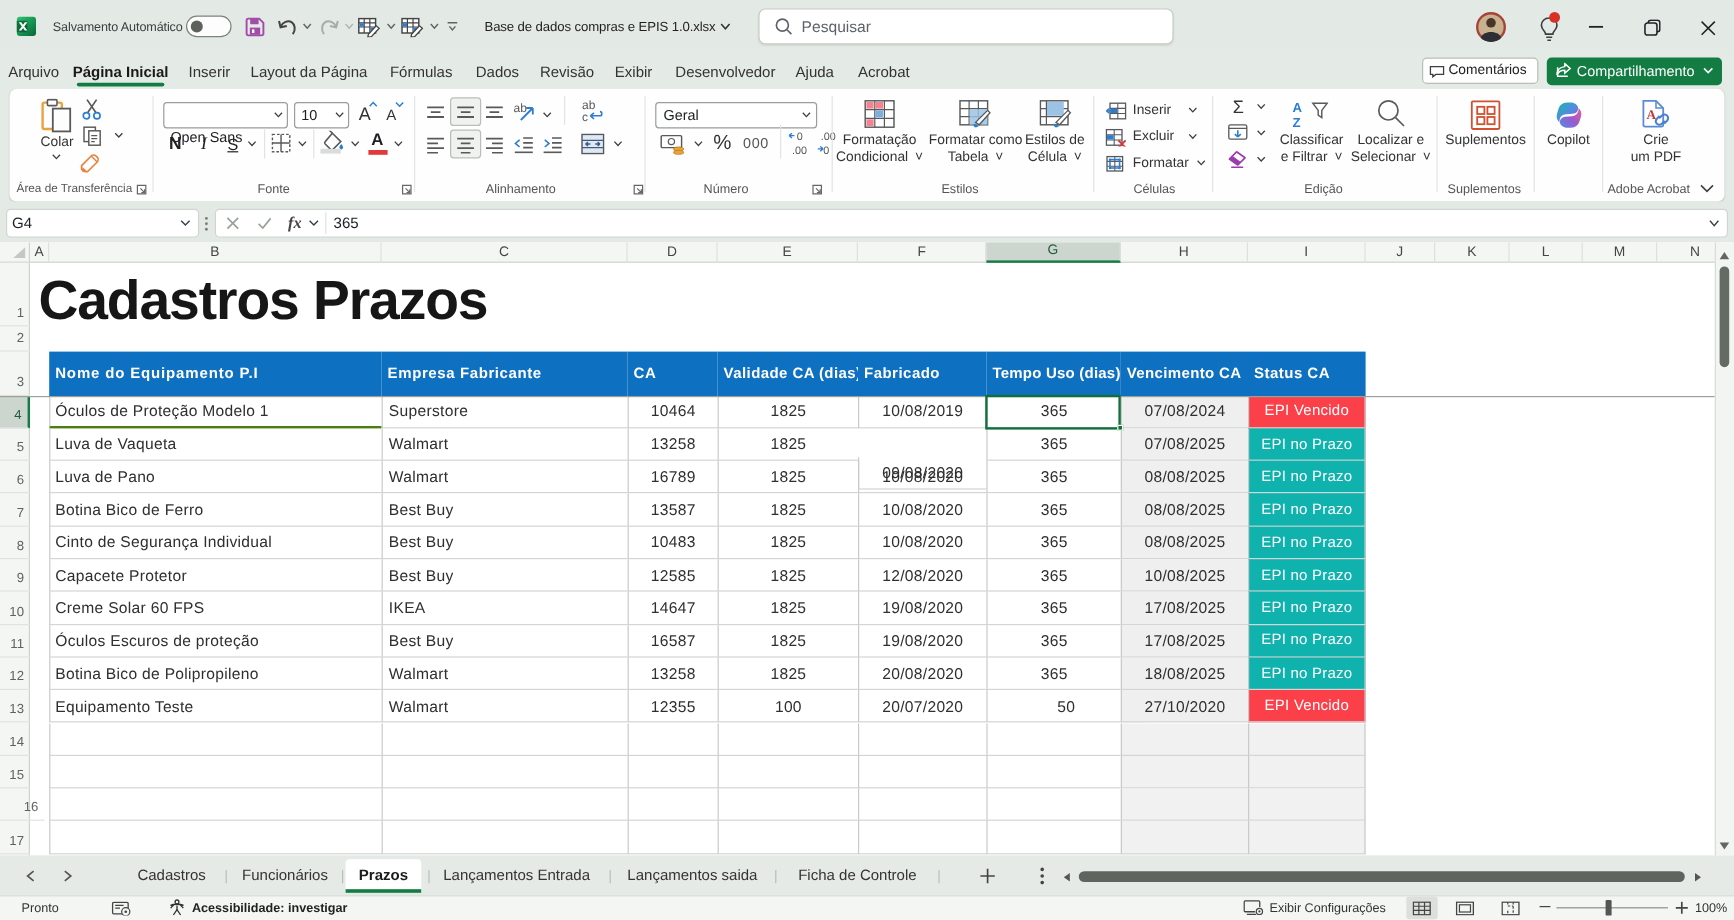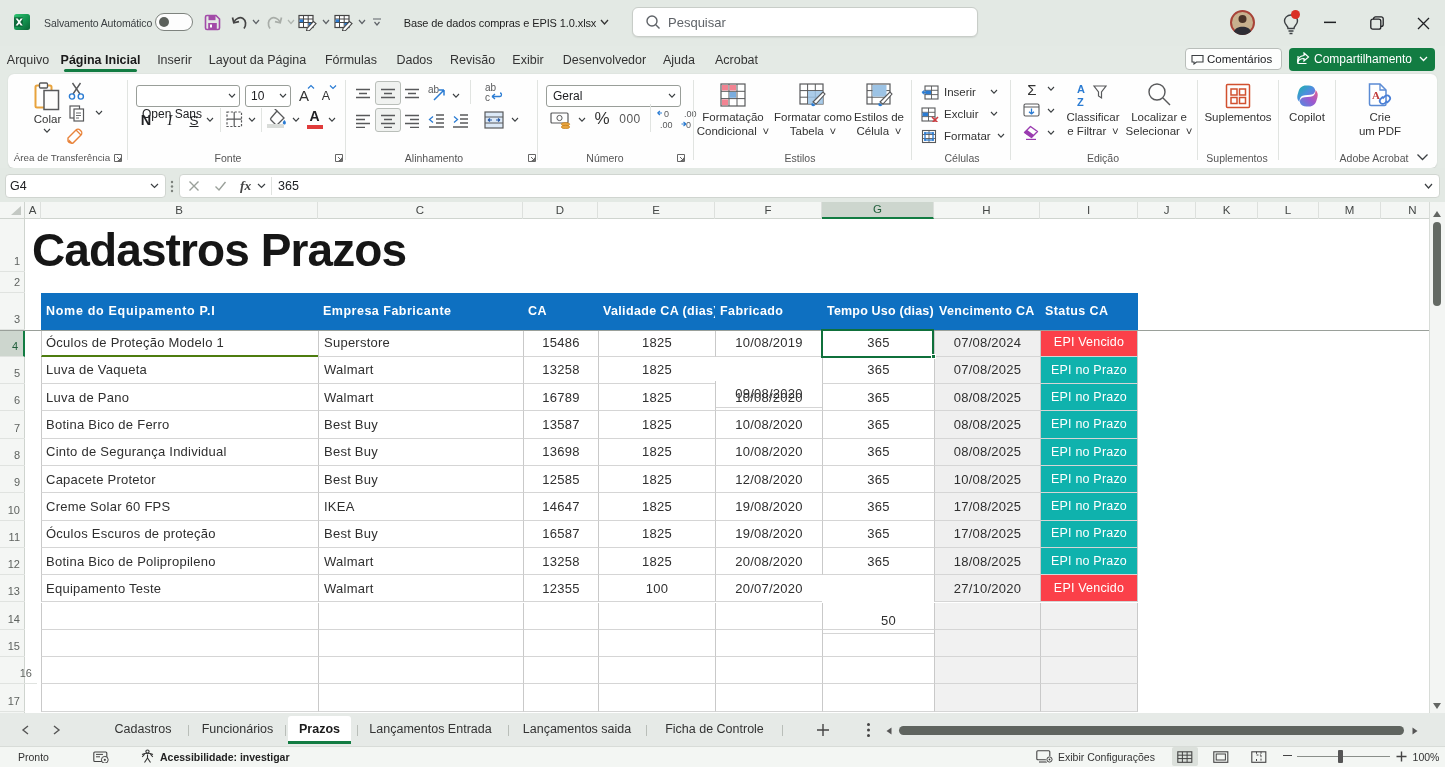--- a/index.html
+++ b/index.html
@@ -525,21 +525,21 @@
 <div class="ab" style="left:41px;top:292.5px;width:277px;height:37px;background:#0e70c1;color:#ffffff;font-weight:bold;font-size:12.5px;letter-spacing:0.7px;display:flex;align-items:center;padding-left:5px;line-height:1;white-space:nowrap;overflow:hidden;">Nome do Equipamento P.I</div>
 <div class="ab" style="left:318px;top:292.5px;width:205px;height:37px;background:#0e70c1;color:#ffffff;font-weight:bold;font-size:12.5px;letter-spacing:0.5px;display:flex;align-items:center;padding-left:5px;line-height:1;white-space:nowrap;overflow:hidden;">Empresa Fabricante</div>
 <div class="ab" style="left:523px;top:292.5px;width:75px;height:37px;background:#0e70c1;color:#ffffff;font-weight:bold;font-size:12.5px;letter-spacing:0.5px;display:flex;align-items:center;padding-left:5px;line-height:1;white-space:nowrap;overflow:hidden;">CA</div>
 <div class="ab" style="left:598px;top:292.5px;width:117px;height:37px;background:#0e70c1;color:#ffffff;font-weight:bold;font-size:12.5px;letter-spacing:0.35px;display:flex;align-items:center;padding-left:5px;line-height:1;white-space:nowrap;overflow:hidden;">Validade CA (dias)</div>
 <div class="ab" style="left:715px;top:292.5px;width:107px;height:37px;background:#0e70c1;color:#ffffff;font-weight:bold;font-size:12.5px;letter-spacing:0.4px;display:flex;align-items:center;padding-left:5px;line-height:1;white-space:nowrap;overflow:hidden;">Fabricado</div>
 <div class="ab" style="left:822px;top:292.5px;width:112px;height:37px;background:#0e70c1;color:#ffffff;font-weight:bold;font-size:12.5px;letter-spacing:0.18px;display:flex;align-items:center;padding-left:5px;line-height:1;white-space:nowrap;overflow:hidden;">Tempo Uso (dias)</div>
 <div class="ab" style="left:934px;top:292.5px;width:106px;height:37px;background:#0e70c1;color:#ffffff;font-weight:bold;font-size:12.5px;letter-spacing:0.3px;display:flex;align-items:center;padding-left:5px;line-height:1;white-space:nowrap;overflow:hidden;">Vencimento CA</div>
 <div class="ab" style="left:1040px;top:292.5px;width:98px;height:37px;background:#0e70c1;color:#ffffff;font-weight:bold;font-size:12.5px;letter-spacing:0.4px;display:flex;align-items:center;padding-left:5px;line-height:1;white-space:nowrap;overflow:hidden;">Status CA</div>
 <div class="ab" style="left:41px;top:329.5px;width:277px;height:27.30000000000001px;color:#2f2f2f;font-size:13px;letter-spacing:0.25px;line-height:1;display:flex;align-items:center;padding-left:4px;border-bottom:2px solid #4d7c0f;border-left:1px solid #c9c9c9;">Óculos de Proteção Modelo 1</div>
 <div class="ab" style="left:318px;top:329.5px;width:205px;height:27.30000000000001px;color:#2f2f2f;font-size:13px;letter-spacing:0.25px;line-height:1;display:flex;align-items:center;padding-left:5px;border-bottom:1px solid #d5d5d5;border-left:1px solid #c9c9c9;">Superstore</div>
-<div class="ab" style="left:523px;top:329.5px;width:75px;height:27.30000000000001px;color:#2f2f2f;font-size:13px;letter-spacing:0.25px;line-height:1;display:flex;align-items:center;justify-content:center;border-bottom:1px solid #d5d5d5;border-left:1px solid #c9c9c9;">15486</div>
+<div class="ab" style="left:523px;top:329.5px;width:75px;height:27.30000000000001px;color:#2f2f2f;font-size:13px;letter-spacing:0.25px;line-height:1;display:flex;align-items:center;justify-content:center;border-bottom:1px solid #d5d5d5;border-left:1px solid #c9c9c9;">10464</div>
 <div class="ab" style="left:598px;top:329.5px;width:117px;height:27.30000000000001px;color:#2f2f2f;font-size:13px;letter-spacing:0.25px;line-height:1;display:flex;align-items:center;justify-content:center;border-bottom:1px solid #d5d5d5;border-left:1px solid #c9c9c9;">1825</div>
 <div class="ab" style="left:715px;top:329.5px;width:107px;height:27.30000000000001px;color:#2f2f2f;font-size:13px;letter-spacing:0.25px;line-height:1;display:flex;align-items:center;justify-content:center;border-bottom:1px solid #d5d5d5;border-left:1px solid #c9c9c9;">10/08/2019</div>
 <div class="ab" style="left:822px;top:329.5px;width:112px;height:27.30000000000001px;color:#2f2f2f;font-size:13px;letter-spacing:0.25px;line-height:1;display:flex;align-items:center;justify-content:center;border-bottom:1px solid #d5d5d5;border-left:1px solid #c9c9c9;">365</div>
 <div class="ab" style="left:934px;top:329.5px;width:106px;height:27.30000000000001px;background:#efefef;color:#2f2f2f;font-size:13px;letter-spacing:0.25px;line-height:1;display:flex;align-items:center;justify-content:center;border-bottom:1px solid #d5d5d5;border-left:1px solid #c9c9c9;">07/08/2024</div>
 <div class="ab" style="left:1040px;top:329.5px;width:98px;height:27.30000000000001px;background:#fb4049;color:#fff;font-size:12.5px;letter-spacing:0.2px;display:flex;align-items:center;justify-content:center;border-bottom:1px solid #d5d5d5;border-left:1px solid #c9c9c9;border-right:1px solid #c9c9c9;line-height:1;">EPI Vencido</div>
 <div class="ab" style="left:41px;top:356.8px;width:277px;height:27.30000000000001px;color:#2f2f2f;font-size:13px;letter-spacing:0.25px;line-height:1;display:flex;align-items:center;padding-left:4px;border-bottom:1px solid #d5d5d5;border-left:1px solid #c9c9c9;">Luva de Vaqueta</div>
 <div class="ab" style="left:318px;top:356.8px;width:205px;height:27.30000000000001px;color:#2f2f2f;font-size:13px;letter-spacing:0.25px;line-height:1;display:flex;align-items:center;padding-left:5px;border-bottom:1px solid #d5d5d5;border-left:1px solid #c9c9c9;">Walmart</div>
 <div class="ab" style="left:523px;top:356.8px;width:75px;height:27.30000000000001px;color:#2f2f2f;font-size:13px;letter-spacing:0.25px;line-height:1;display:flex;align-items:center;justify-content:center;border-bottom:1px solid #d5d5d5;border-left:1px solid #c9c9c9;">13258</div>
 <div class="ab" style="left:598px;top:356.8px;width:117px;height:27.30000000000001px;color:#2f2f2f;font-size:13px;letter-spacing:0.25px;line-height:1;display:flex;align-items:center;justify-content:center;border-bottom:1px solid #d5d5d5;border-left:1px solid #c9c9c9;">1825</div>
 <div class="ab" style="left:715px;top:356.8px;width:107px;height:27.30000000000001px;color:#2f2f2f;font-size:13px;letter-spacing:0.25px;line-height:1;display:flex;align-items:center;justify-content:center;border-bottom:1px solid #d5d5d5;border-left:1px solid #c9c9c9;margin-top:24px;">09/08/2020</div>
@@ -557,21 +557,21 @@
 <div class="ab" style="left:41px;top:411.4px;width:277px;height:27.30000000000001px;color:#2f2f2f;font-size:13px;letter-spacing:0.25px;line-height:1;display:flex;align-items:center;padding-left:4px;border-bottom:1px solid #d5d5d5;border-left:1px solid #c9c9c9;">Botina Bico de Ferro</div>
 <div class="ab" style="left:318px;top:411.4px;width:205px;height:27.30000000000001px;color:#2f2f2f;font-size:13px;letter-spacing:0.25px;line-height:1;display:flex;align-items:center;padding-left:5px;border-bottom:1px solid #d5d5d5;border-left:1px solid #c9c9c9;">Best Buy</div>
 <div class="ab" style="left:523px;top:411.4px;width:75px;height:27.30000000000001px;color:#2f2f2f;font-size:13px;letter-spacing:0.25px;line-height:1;display:flex;align-items:center;justify-content:center;border-bottom:1px solid #d5d5d5;border-left:1px solid #c9c9c9;">13587</div>
 <div class="ab" style="left:598px;top:411.4px;width:117px;height:27.30000000000001px;color:#2f2f2f;font-size:13px;letter-spacing:0.25px;line-height:1;display:flex;align-items:center;justify-content:center;border-bottom:1px solid #d5d5d5;border-left:1px solid #c9c9c9;">1825</div>
 <div class="ab" style="left:715px;top:411.4px;width:107px;height:27.30000000000001px;color:#2f2f2f;font-size:13px;letter-spacing:0.25px;line-height:1;display:flex;align-items:center;justify-content:center;border-bottom:1px solid #d5d5d5;border-left:1px solid #c9c9c9;">10/08/2020</div>
 <div class="ab" style="left:822px;top:411.4px;width:112px;height:27.30000000000001px;color:#2f2f2f;font-size:13px;letter-spacing:0.25px;line-height:1;display:flex;align-items:center;justify-content:center;border-bottom:1px solid #d5d5d5;border-left:1px solid #c9c9c9;">365</div>
 <div class="ab" style="left:934px;top:411.4px;width:106px;height:27.30000000000001px;background:#efefef;color:#2f2f2f;font-size:13px;letter-spacing:0.25px;line-height:1;display:flex;align-items:center;justify-content:center;border-bottom:1px solid #d5d5d5;border-left:1px solid #c9c9c9;">08/08/2025</div>
 <div class="ab" style="left:1040px;top:411.4px;width:98px;height:27.30000000000001px;background:#0fb2ad;color:#fff;font-size:12.5px;letter-spacing:0.2px;display:flex;align-items:center;justify-content:center;border-bottom:1px solid #d5d5d5;border-left:1px solid #c9c9c9;border-right:1px solid #c9c9c9;line-height:1;">EPI no Prazo</div>
 <div class="ab" style="left:41px;top:438.7px;width:277px;height:27.30000000000001px;color:#2f2f2f;font-size:13px;letter-spacing:0.25px;line-height:1;display:flex;align-items:center;padding-left:4px;border-bottom:1px solid #d5d5d5;border-left:1px solid #c9c9c9;">Cinto de Segurança Individual</div>
 <div class="ab" style="left:318px;top:438.7px;width:205px;height:27.30000000000001px;color:#2f2f2f;font-size:13px;letter-spacing:0.25px;line-height:1;display:flex;align-items:center;padding-left:5px;border-bottom:1px solid #d5d5d5;border-left:1px solid #c9c9c9;">Best Buy</div>
-<div class="ab" style="left:523px;top:438.7px;width:75px;height:27.30000000000001px;color:#2f2f2f;font-size:13px;letter-spacing:0.25px;line-height:1;display:flex;align-items:center;justify-content:center;border-bottom:1px solid #d5d5d5;border-left:1px solid #c9c9c9;">13698</div>
+<div class="ab" style="left:523px;top:438.7px;width:75px;height:27.30000000000001px;color:#2f2f2f;font-size:13px;letter-spacing:0.25px;line-height:1;display:flex;align-items:center;justify-content:center;border-bottom:1px solid #d5d5d5;border-left:1px solid #c9c9c9;">10483</div>
 <div class="ab" style="left:598px;top:438.7px;width:117px;height:27.30000000000001px;color:#2f2f2f;font-size:13px;letter-spacing:0.25px;line-height:1;display:flex;align-items:center;justify-content:center;border-bottom:1px solid #d5d5d5;border-left:1px solid #c9c9c9;">1825</div>
 <div class="ab" style="left:715px;top:438.7px;width:107px;height:27.30000000000001px;color:#2f2f2f;font-size:13px;letter-spacing:0.25px;line-height:1;display:flex;align-items:center;justify-content:center;border-bottom:1px solid #d5d5d5;border-left:1px solid #c9c9c9;">10/08/2020</div>
 <div class="ab" style="left:822px;top:438.7px;width:112px;height:27.30000000000001px;color:#2f2f2f;font-size:13px;letter-spacing:0.25px;line-height:1;display:flex;align-items:center;justify-content:center;border-bottom:1px solid #d5d5d5;border-left:1px solid #c9c9c9;">365</div>
 <div class="ab" style="left:934px;top:438.7px;width:106px;height:27.30000000000001px;background:#efefef;color:#2f2f2f;font-size:13px;letter-spacing:0.25px;line-height:1;display:flex;align-items:center;justify-content:center;border-bottom:1px solid #d5d5d5;border-left:1px solid #c9c9c9;">08/08/2025</div>
 <div class="ab" style="left:1040px;top:438.7px;width:98px;height:27.30000000000001px;background:#0fb2ad;color:#fff;font-size:12.5px;letter-spacing:0.2px;display:flex;align-items:center;justify-content:center;border-bottom:1px solid #d5d5d5;border-left:1px solid #c9c9c9;border-right:1px solid #c9c9c9;line-height:1;">EPI no Prazo</div>
 <div class="ab" style="left:41px;top:466.0px;width:277px;height:27.30000000000001px;color:#2f2f2f;font-size:13px;letter-spacing:0.25px;line-height:1;display:flex;align-items:center;padding-left:4px;border-bottom:1px solid #d5d5d5;border-left:1px solid #c9c9c9;">Capacete Protetor</div>
 <div class="ab" style="left:318px;top:466.0px;width:205px;height:27.30000000000001px;color:#2f2f2f;font-size:13px;letter-spacing:0.25px;line-height:1;display:flex;align-items:center;padding-left:5px;border-bottom:1px solid #d5d5d5;border-left:1px solid #c9c9c9;">Best Buy</div>
 <div class="ab" style="left:523px;top:466.0px;width:75px;height:27.30000000000001px;color:#2f2f2f;font-size:13px;letter-spacing:0.25px;line-height:1;display:flex;align-items:center;justify-content:center;border-bottom:1px solid #d5d5d5;border-left:1px solid #c9c9c9;">12585</div>
 <div class="ab" style="left:598px;top:466.0px;width:117px;height:27.30000000000001px;color:#2f2f2f;font-size:13px;letter-spacing:0.25px;line-height:1;display:flex;align-items:center;justify-content:center;border-bottom:1px solid #d5d5d5;border-left:1px solid #c9c9c9;">1825</div>
 <div class="ab" style="left:715px;top:466.0px;width:107px;height:27.30000000000001px;color:#2f2f2f;font-size:13px;letter-spacing:0.25px;line-height:1;display:flex;align-items:center;justify-content:center;border-bottom:1px solid #d5d5d5;border-left:1px solid #c9c9c9;">12/08/2020</div>
@@ -600,21 +600,21 @@
 <div class="ab" style="left:598px;top:547.9px;width:117px;height:27.300000000000068px;color:#2f2f2f;font-size:13px;letter-spacing:0.25px;line-height:1;display:flex;align-items:center;justify-content:center;border-bottom:1px solid #d5d5d5;border-left:1px solid #c9c9c9;">1825</div>
 <div class="ab" style="left:715px;top:547.9px;width:107px;height:27.300000000000068px;color:#2f2f2f;font-size:13px;letter-spacing:0.25px;line-height:1;display:flex;align-items:center;justify-content:center;border-bottom:1px solid #d5d5d5;border-left:1px solid #c9c9c9;">20/08/2020</div>
 <div class="ab" style="left:822px;top:547.9px;width:112px;height:27.300000000000068px;color:#2f2f2f;font-size:13px;letter-spacing:0.25px;line-height:1;display:flex;align-items:center;justify-content:center;border-bottom:1px solid #d5d5d5;border-left:1px solid #c9c9c9;">365</div>
 <div class="ab" style="left:934px;top:547.9px;width:106px;height:27.300000000000068px;background:#efefef;color:#2f2f2f;font-size:13px;letter-spacing:0.25px;line-height:1;display:flex;align-items:center;justify-content:center;border-bottom:1px solid #d5d5d5;border-left:1px solid #c9c9c9;">18/08/2025</div>
 <div class="ab" style="left:1040px;top:547.9px;width:98px;height:27.300000000000068px;background:#0fb2ad;color:#fff;font-size:12.5px;letter-spacing:0.2px;display:flex;align-items:center;justify-content:center;border-bottom:1px solid #d5d5d5;border-left:1px solid #c9c9c9;border-right:1px solid #c9c9c9;line-height:1;">EPI no Prazo</div>
 <div class="ab" style="left:41px;top:575.2px;width:277px;height:27.299999999999955px;color:#2f2f2f;font-size:13px;letter-spacing:0.25px;line-height:1;display:flex;align-items:center;padding-left:4px;border-bottom:1px solid #d5d5d5;border-left:1px solid #c9c9c9;">Equipamento Teste</div>
 <div class="ab" style="left:318px;top:575.2px;width:205px;height:27.299999999999955px;color:#2f2f2f;font-size:13px;letter-spacing:0.25px;line-height:1;display:flex;align-items:center;padding-left:5px;border-bottom:1px solid #d5d5d5;border-left:1px solid #c9c9c9;">Walmart</div>
 <div class="ab" style="left:523px;top:575.2px;width:75px;height:27.299999999999955px;color:#2f2f2f;font-size:13px;letter-spacing:0.25px;line-height:1;display:flex;align-items:center;justify-content:center;border-bottom:1px solid #d5d5d5;border-left:1px solid #c9c9c9;">12355</div>
 <div class="ab" style="left:598px;top:575.2px;width:117px;height:27.299999999999955px;color:#2f2f2f;font-size:13px;letter-spacing:0.25px;line-height:1;display:flex;align-items:center;justify-content:center;border-bottom:1px solid #d5d5d5;border-left:1px solid #c9c9c9;">100</div>
 <div class="ab" style="left:715px;top:575.2px;width:107px;height:27.299999999999955px;color:#2f2f2f;font-size:13px;letter-spacing:0.25px;line-height:1;display:flex;align-items:center;justify-content:center;border-bottom:1px solid #d5d5d5;border-left:1px solid #c9c9c9;">20/07/2020</div>
-<div class="ab" style="left:822px;top:575.2px;width:132px;height:27.299999999999955px;color:#2f2f2f;font-size:13px;letter-spacing:0.25px;line-height:1;display:flex;align-items:center;justify-content:center;border-bottom:1px solid #d5d5d5;border-left:1px solid #c9c9c9;margin-top:32px;">50</div>
+<div class="ab" style="left:822px;top:575.2px;width:132px;height:27.299999999999955px;color:#2f2f2f;font-size:13px;letter-spacing:0.25px;line-height:1;display:flex;align-items:center;justify-content:center;border-bottom:1px solid #d5d5d5;border-left:1px solid #c9c9c9;">50</div>
 <div class="ab" style="left:934px;top:575.2px;width:106px;height:27.299999999999955px;background:#efefef;color:#2f2f2f;font-size:13px;letter-spacing:0.25px;line-height:1;display:flex;align-items:center;justify-content:center;border-bottom:1px solid #d5d5d5;border-left:1px solid #c9c9c9;">27/10/2020</div>
 <div class="ab" style="left:1040px;top:575.2px;width:98px;height:27.299999999999955px;background:#fb4049;color:#fff;font-size:12.5px;letter-spacing:0.2px;display:flex;align-items:center;justify-content:center;border-bottom:1px solid #d5d5d5;border-left:1px solid #c9c9c9;border-right:1px solid #c9c9c9;line-height:1;">EPI Vencido</div>
 <div class="ab" style="left:41px;top:602.5px;width:277px;height:27.299999999999955px;border-bottom:1px solid #d5d5d5;border-left:1px solid #c9c9c9;"></div>
 <div class="ab" style="left:318px;top:602.5px;width:205px;height:27.299999999999955px;border-bottom:1px solid #d5d5d5;border-left:1px solid #c9c9c9;"></div>
 <div class="ab" style="left:523px;top:602.5px;width:75px;height:27.299999999999955px;border-bottom:1px solid #d5d5d5;border-left:1px solid #c9c9c9;"></div>
 <div class="ab" style="left:598px;top:602.5px;width:117px;height:27.299999999999955px;border-bottom:1px solid #d5d5d5;border-left:1px solid #c9c9c9;"></div>
 <div class="ab" style="left:715px;top:602.5px;width:107px;height:27.299999999999955px;border-bottom:1px solid #d5d5d5;border-left:1px solid #c9c9c9;"></div>
 <div class="ab" style="left:822px;top:602.5px;width:112px;height:27.299999999999955px;border-bottom:1px solid #d5d5d5;border-left:1px solid #c9c9c9;"></div>
 <div class="ab" style="left:934px;top:602.5px;width:106px;height:27.299999999999955px;background:#f1f1f1;border-bottom:1px solid #d5d5d5;border-left:1px solid #c9c9c9;"></div>
 <div class="ab" style="left:1040px;top:602.5px;width:98px;height:27.299999999999955px;background:#f1f1f1;border-right:1px solid #c9c9c9;border-bottom:1px solid #d5d5d5;border-left:1px solid #c9c9c9;"></div>

